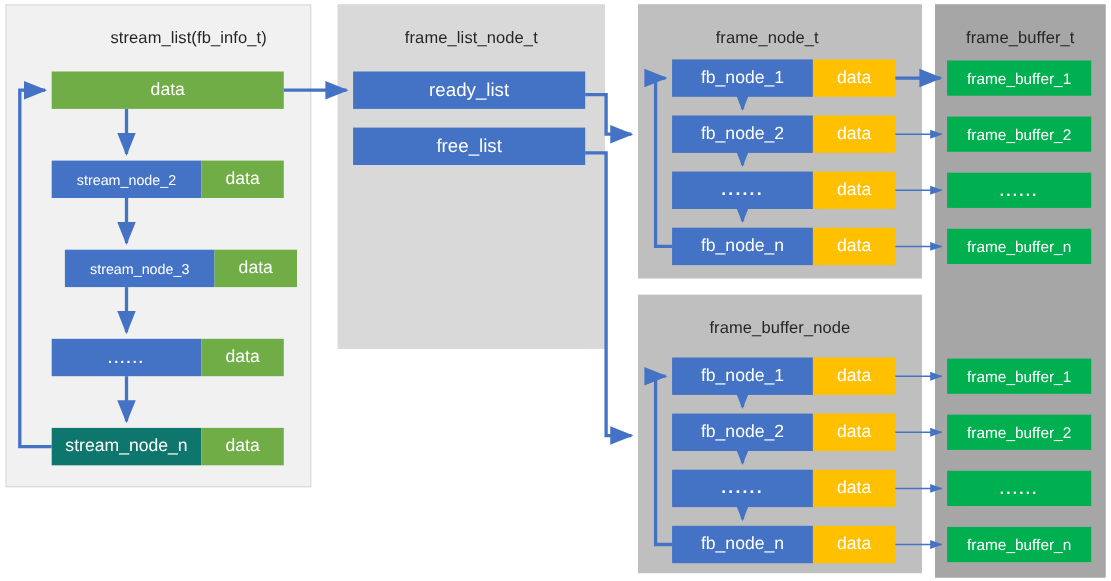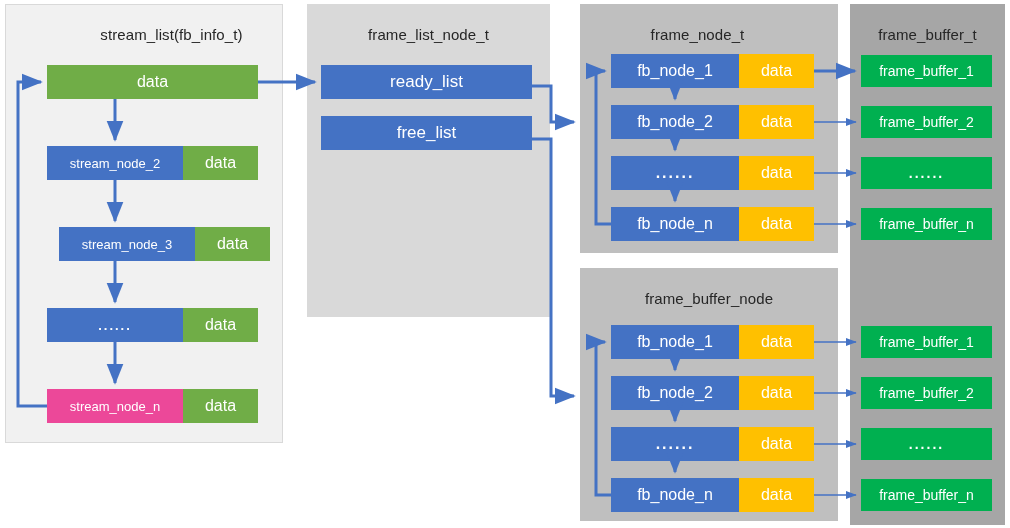--- a/index.html
+++ b/index.html
@@ -78,21 +78,21 @@
       </div>
       <div class="node" style="left: 47px; top: 227px; width: 211px; height: 34px; margin-left: 12px;">
         <div class="cell left-label" style="background: rgb(68, 114, 196); font-size: 13px; width: 136px; flex: 0 0 136px;">stream_node_3</div>
         <div class="cell" style="background: rgb(112, 173, 71); font-size: 16px; flex: 1 1 auto;">data</div>
       </div>
       <div class="node" style="left: 47px; top: 308px; width: 211px; height: 34px;">
         <div class="cell left-label dots" style="background: rgb(68, 114, 196); font-size: 13px; width: 136px; flex: 0 0 136px;">......</div>
         <div class="cell" style="background: rgb(112, 173, 71); font-size: 16px; flex: 1 1 auto;">data</div>
       </div>
       <div class="node" style="left: 47px; top: 389px; width: 211px; height: 34px;">
-        <div class="cell left-label" style="background: #ec4899; font-size: 13px; width: 136px; flex: 0 0 136px;">stream_node_n</div>
+        <div class="cell left-label" style="background: #0f766e; font-size: 16px; width: 136px; flex: 0 0 136px;">stream_node_n</div>
         <div class="cell" style="background: rgb(112, 173, 71); font-size: 16px; flex: 1 1 auto;">data</div>
       </div>
       <div class="panel" style="left: 307px; top: 4px; width: 243px; height: 313px; background: rgb(217, 217, 217); border: 1px solid rgb(217, 217, 217);"></div>
       <div class="panel-title" style="top: 26px; left: 307px; width: 243px; position: absolute;">frame_list_node_t</div>
       <div class="node" style="left: 321px; top: 65px; width: 211px; height: 34px;">
         <div class="cell left-label" style="background: rgb(68, 114, 196); font-size: 17px; width: 211px; flex: 1 1 auto;">ready_list</div>
       </div>
       <div class="node" style="left: 321px; top: 116px; width: 211px; height: 34px;">
         <div class="cell left-label" style="background: rgb(68, 114, 196); font-size: 17px; width: 211px; flex: 1 1 auto;">free_list</div>
       </div>

